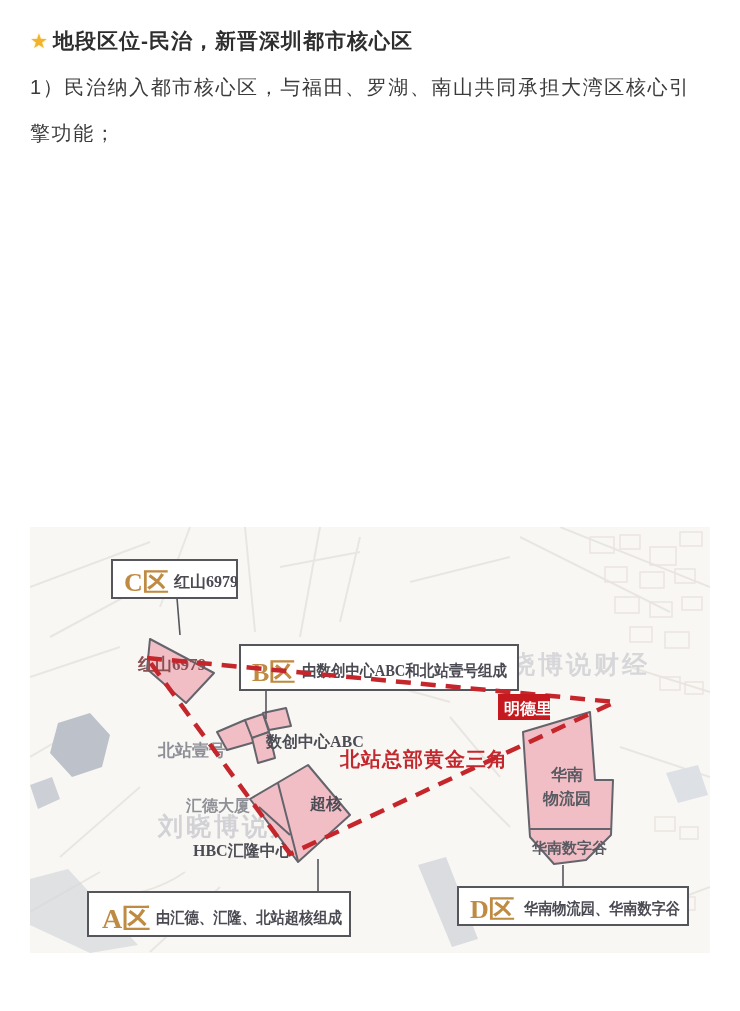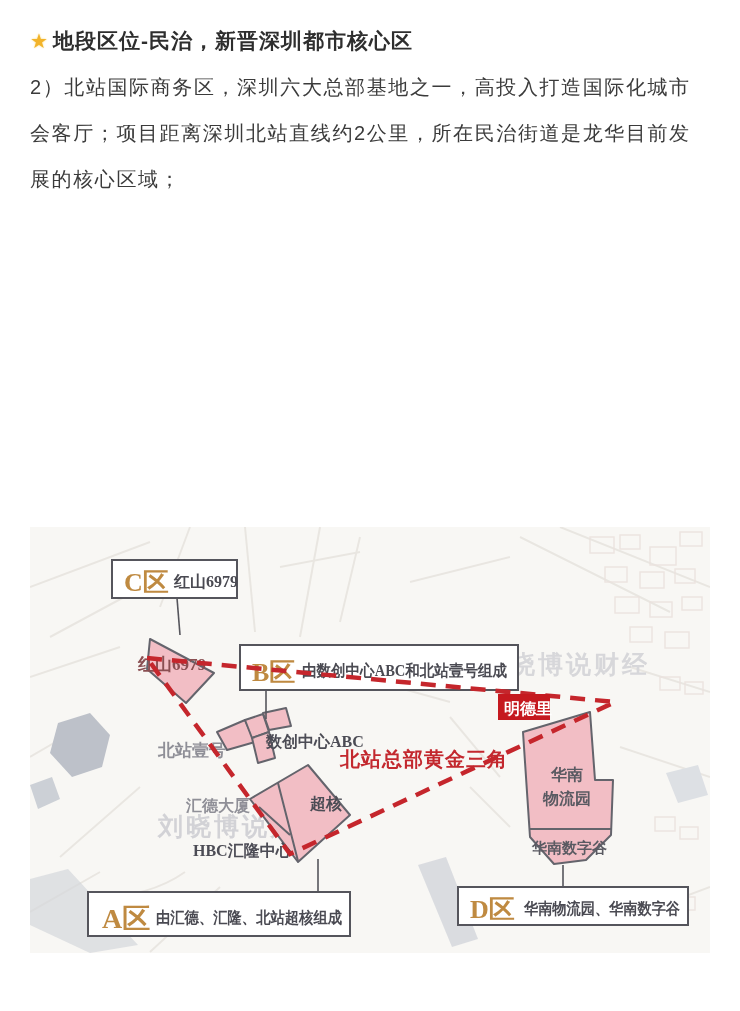--- a/index.html
+++ b/index.html
@@ -16,21 +16,21 @@
   svg text{user-select:none;}
   .serifb{font-family:"Liberation Serif","DejaVu Serif",serif;font-weight:700;}
 </style>
 </head>
 <body>
 
 <div class="page">
 
   <div class="content">
     <h1 class="title"><span class="star">★</span><span>地段区位-民治，新晋深圳都市核心区</span></h1>
-    <p class="body-p">2）北站国际商务区，深圳六大总部基地之一，高投入打造国际化城市会客厅；项目距离深圳北站直线约2公里，所在民治街道是龙华目前发展的核心区域；</p>
+    <p class="body-p">1）民治纳入都市核心区，与福田、罗湖、南山共同承担大湾区核心引擎功能；</p>
   </div>
 
   <div class="map-wrap">
     <svg width="680" height="426" viewBox="0 0 680 426" xmlns="http://www.w3.org/2000/svg">
 
       <rect x="0" y="0" width="680" height="426" fill="#f8f7f4"></rect>
 
       <g stroke="#e8e5e0" stroke-width="2" fill="none" opacity="0.9">
         <path d="M0,60 L120,15"></path>
           <path d="M20,110 L150,40"></path>

